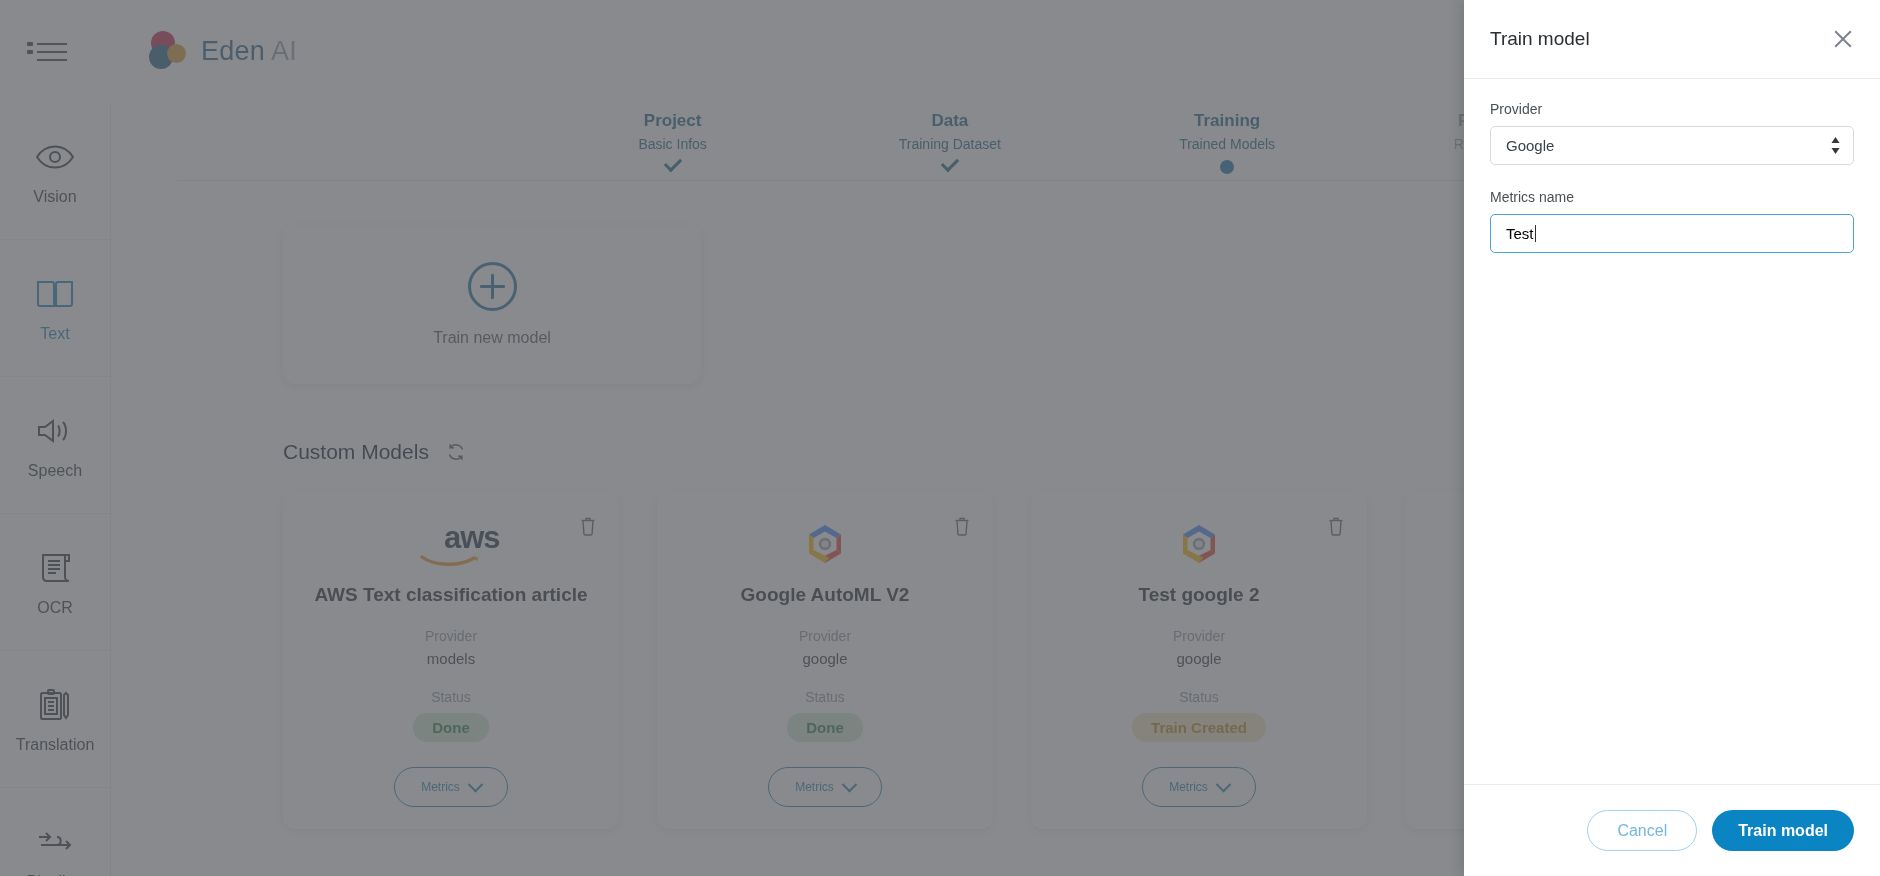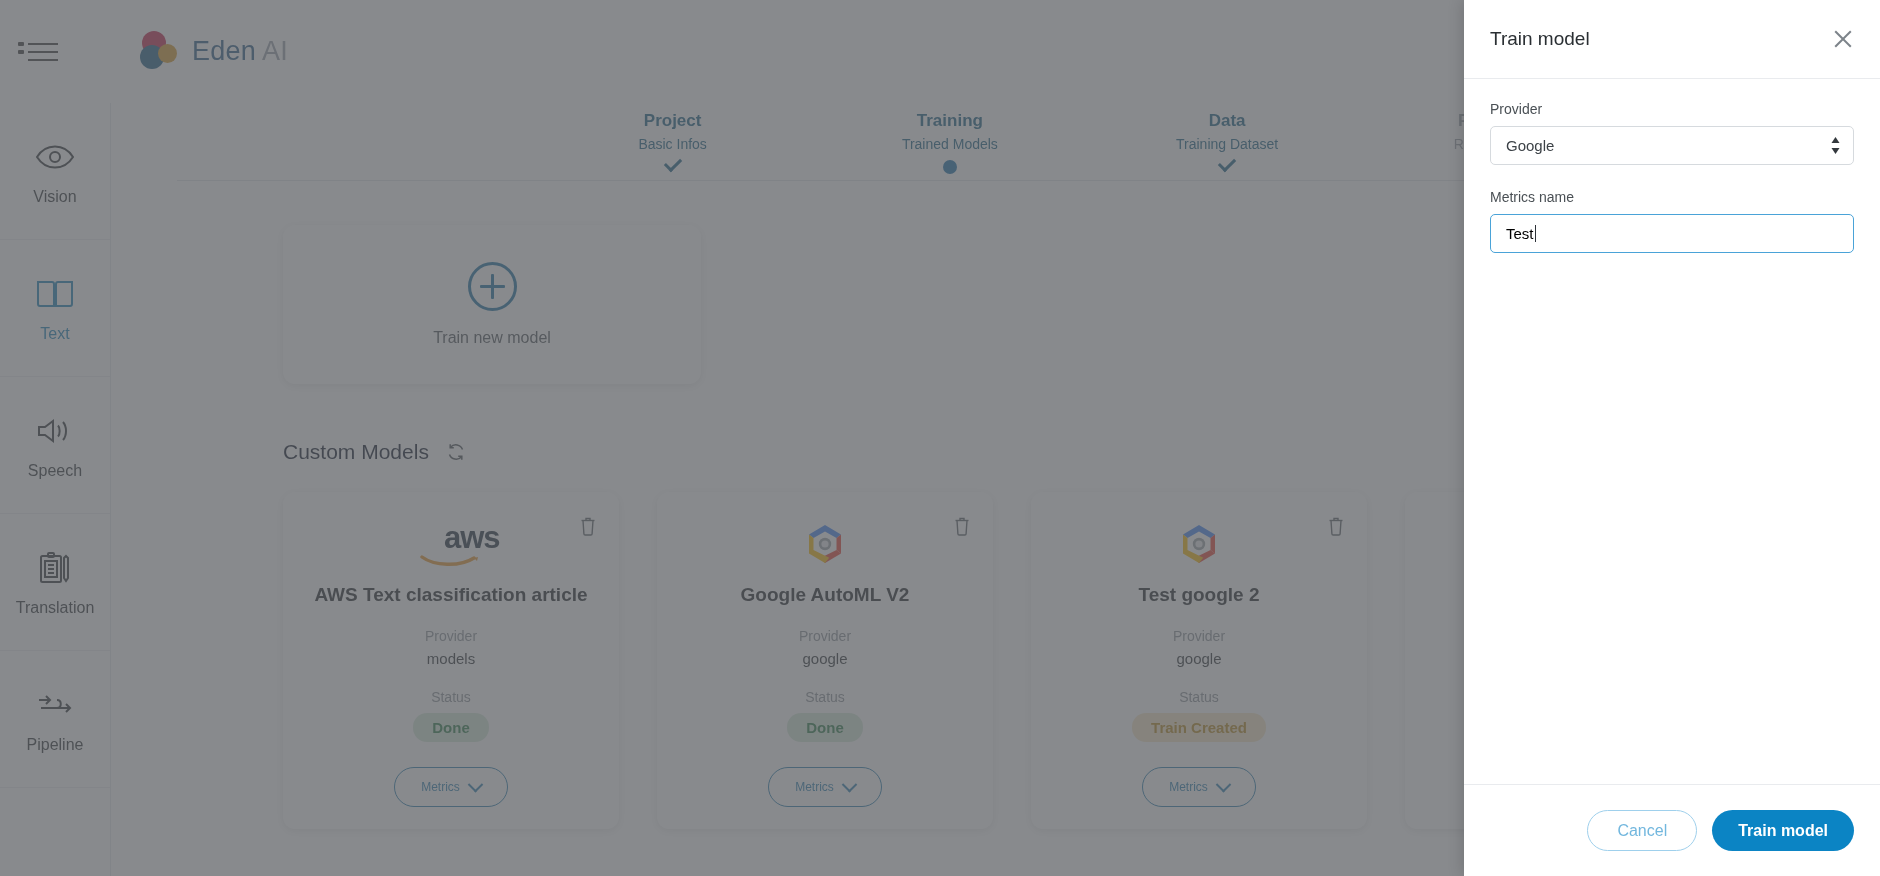--- a/index.html
+++ b/index.html
@@ -7,21 +7,21 @@
     width: 1880px; height: 876px;
     font-family: "Liberation Sans", sans-serif;
     overflow: hidden; background: #fff;
   }
   #root { position: relative; width: 1880px; height: 876px; }
 
   
   .app { position: absolute; inset: 0; background: #ffffff; }
 
   .topbar {
-    position: absolute; top: 0; left: 0; right: 0; height: 103px;
+    position: absolute; top: 0; left: 9px; right: 0; height: 103px;
     background: #fff; display: flex; align-items: center;
   }
   .hamburger { margin-left: 28px; width: 36px; height: 30px;
     display: flex; flex-direction: column; justify-content: center; gap: 6px; cursor: pointer; }
   .hamburger i { display:block; height: 2px; background: #3d3d3d; width: 30px; position: relative; }
   .hamburger i.a { width: 30px; }
   .hamburger i::before { content:""; position:absolute; left:-10px; top:-1px; width:6px; height:4px;
       background:#3d3d3d; border-radius:1px; }
   .hamburger i.plain::before { display:none; }
 
@@ -240,20 +240,33 @@
         <span class="ico">
           <svg width="40" height="30" viewBox="0 0 40 30" fill="none" stroke="#2f3437" stroke-width="2">
             <path d="M4 11h6l8-6v20l-8-6H4z"></path>
             <path d="M23 9.5c2.2 2.2 2.2 8.8 0 11"></path>
             <path d="M28 6c4 4.5 4 13.5 0 18"></path>
           </svg>
         </span>
         <span>Speech</span>
       </div>
 
+      <div class="rail-item">
+        <span class="ico">
+          <svg width="36" height="34" viewBox="0 0 36 34" fill="none" stroke="#2f3437" stroke-width="2">
+            <path d="M6 4h22v22c0 2.5 2 4 4 4H10c-2.5 0-4-1.5-4-4V4z"></path>
+            <path d="M28 4h4v6h-4"></path>
+            <line x1="11" y1="10" x2="23" y2="10"></line>
+            <line x1="11" y1="14" x2="23" y2="14"></line>
+            <line x1="11" y1="18" x2="23" y2="18"></line>
+            <line x1="11" y1="22" x2="19" y2="22"></line>
+          </svg>
+        </span>
+        <span>OCR</span>
+      </div>
 
       <div class="rail-item">
         <span class="ico">
           <svg width="36" height="34" viewBox="0 0 36 34" fill="none" stroke="#2f3437" stroke-width="2">
             <rect x="4" y="5" width="20" height="26" rx="1.5"></rect>
             <rect x="8" y="10" width="12" height="16"></rect>
             <line x1="11" y1="14" x2="17" y2="14"></line>
             <line x1="11" y1="18" x2="17" y2="18"></line>
             <line x1="11" y1="22" x2="17" y2="22"></line>
             <rect x="11" y="2" width="6" height="4" rx="1"></rect>
@@ -280,28 +293,28 @@
     <div class="page">
       <div class="page-inner">
 
         <div class="stepper">
           <div class="steps">
             <div class="step done">
               <div class="step-title">Project</div>
               <div class="step-sub">Basic Infos</div>
               <div class="step-dot"></div>
             </div>
+            <div class="step done">
+              <div class="step-title">Data</div>
+              <div class="step-sub">Training Dataset</div>
+              <div class="step-dot"></div>
+            </div>
             <div class="step current">
               <div class="step-title">Training</div>
               <div class="step-sub">Trained Models</div>
-              <div class="step-dot"></div>
-            </div>
-            <div class="step done">
-              <div class="step-title">Data</div>
-              <div class="step-sub">Training Dataset</div>
               <div class="step-dot"></div>
             </div>
             <div class="step">
               <div class="step-title">Predictions</div>
               <div class="step-sub">Running models</div>
               <div class="step-dot"></div>
             </div>
           </div>
           <div class="steps-rule"></div>
         </div>

